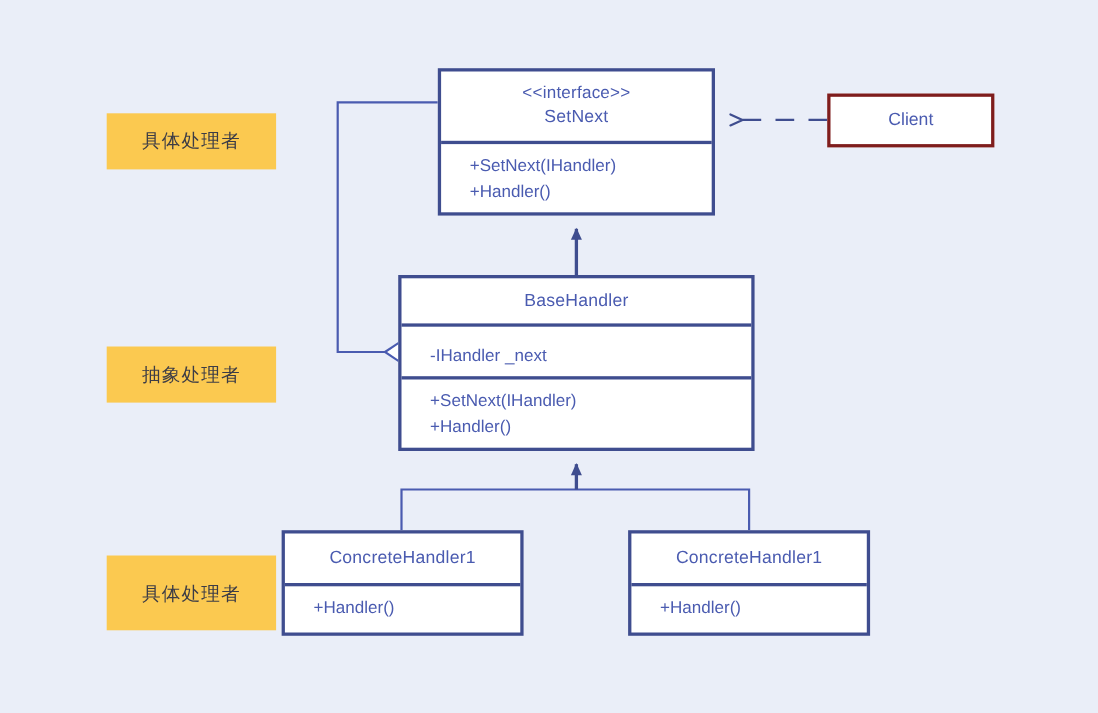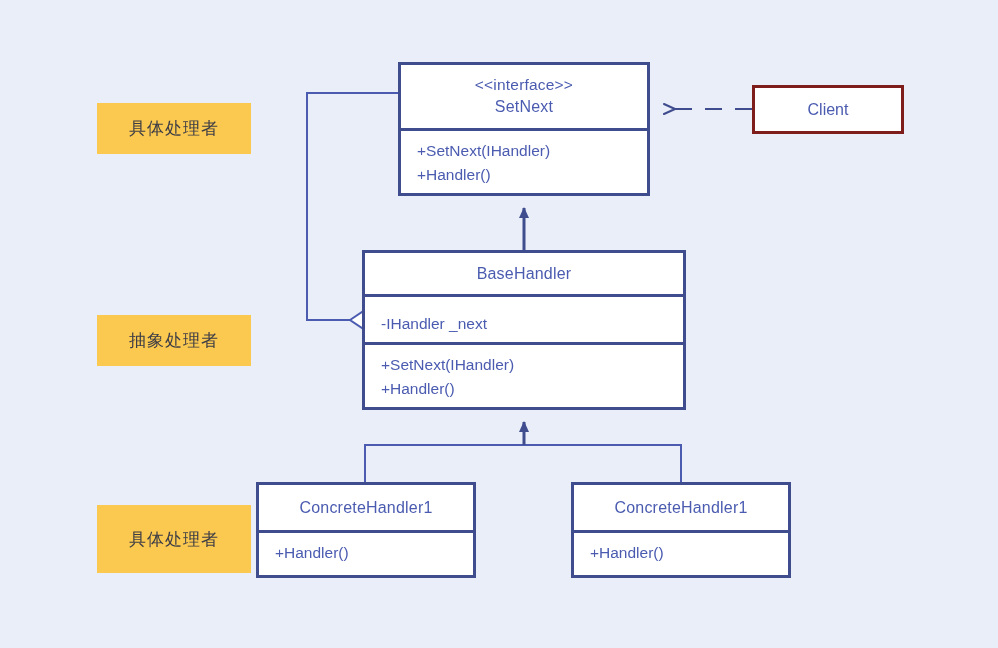--- a/index.html
+++ b/index.html
@@ -47,21 +47,21 @@
     padding: 4px 6px;
     border-radius: 18px;
   }
   .uml-sep {
     height: 3px;
     background: #3f4d8f;
     flex: none;
   }
   .uml-section {
     box-sizing: border-box;
-    padding: 8px 8px 6px 16px;
+    padding: 8px 8px 6px 26px;
     color: #4a5bb0;
     font-size: 15.5px;
     line-height: 1.55;
     display: flex;
     flex-direction: column;
     justify-content: flex-start;
   }
   .uml-section .member {
     white-space: nowrap;
   }

